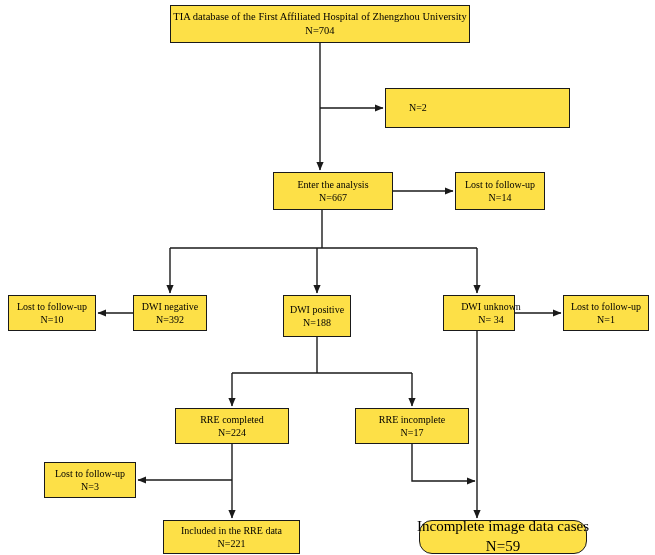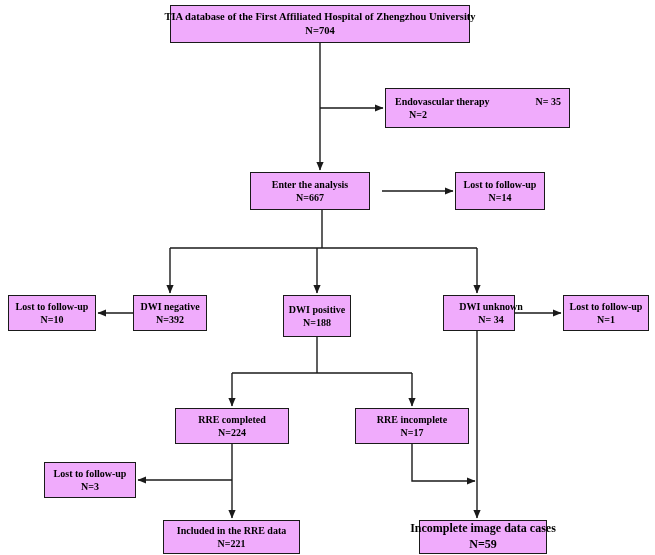--- a/index.html
+++ b/index.html
@@ -21,30 +21,29 @@
     left: 0;
     top: 0;
     width: 655px;
     height: 555px;
     pointer-events: none;
   }
   .node {
     position: absolute;
     box-sizing: border-box;
     border: 1.4px solid #1a1a1a;
-    background: #f0abfc;
+    background: #fde047;
     display: flex;
     flex-direction: column;
     align-items: center;
     justify-content: center;
     text-align: center;
     color: #000000;
     line-height: 1.32;
     z-index: 2;
-    font-weight: bold;
   }
   .node .line1,
   .node .line2 {
     display: block;
     white-space: nowrap;
   }
   .node.two-col {
     align-items: stretch;
     justify-content: center;
     padding: 3px 8px 3px 9px;
@@ -89,28 +88,24 @@
         <path d="M232,480 L138,480" stroke="#1a1a1a" marker-end="url(#arrowhead)"></path>
       </g>
   </svg>
   <div id="node-layer">
       <div class="node" style="left: 170px; top: 5px; width: 300px; height: 38px; font-size: 10.5px; border-color: rgb(26, 26, 26);">
         <span class="line1">TIA database of the First Affiliated  Hospital  of Zhengzhou  University</span>
         <span class="line2">N=704</span>
       </div>
       <div class="node two-col" style="left: 385px; top: 88px; width: 185px; height: 40px; font-size: 10px; border-color: rgb(26, 26, 26);">
         <div class="row">
-          <span class="lbl">Endovascular  therapy</span>
-          <span class="val">N= 35</span>
-        </div>
-        <div class="row">
           <span class="val">N=2</span>
         </div>
       </div>
-      <div class="node" style="left: 250px; top: 172px; width: 120px; height: 38px; font-size: 10px; border-color: rgb(26, 26, 26);">
+      <div class="node" style="left: 273px; top: 172px; width: 120px; height: 38px; font-size: 10px; border-color: rgb(26, 26, 26);">
         <span class="line1">Enter the analysis</span>
         <span class="line2">N=667</span>
       </div>
       <div class="node" style="left: 455px; top: 172px; width: 90px; height: 38px; font-size: 10px; border-color: rgb(26, 26, 26);">
         <span class="line1">Lost to follow-up</span>
         <span class="line2">N=14</span>
       </div>
       <div class="node" style="left: 133px; top: 295px; width: 74px; height: 36px; font-size: 10px; border-color: rgb(26, 26, 26); align-items: center;">
         <span class="line1">DWI negative</span>
         <span class="line2">N=392</span>
@@ -140,18 +135,18 @@
         <span class="line2">N=17</span>
       </div>
       <div class="node" style="left: 44px; top: 462px; width: 92px; height: 36px; font-size: 10px; border-color: rgb(26, 26, 26);">
         <span class="line1">Lost to follow-up</span>
         <span class="line2">N=3</span>
       </div>
       <div class="node" style="left: 163px; top: 520px; width: 137px; height: 34px; font-size: 10px; border-color: rgb(26, 26, 26);">
         <span class="line1">Included in the RRE data</span>
         <span class="line2">N=221</span>
       </div>
-      <div class="node" style="left: 419px; top: 520px; width: 128px; height: 34px; font-size: 12px; border-color: rgb(26, 26, 26);">
+      <div class="node" style="left: 419px; top: 520px; width: 168px; height: 34px; font-size: 15px; border-color: rgb(26, 26, 26); border-radius: 13px;">
         <span class="line1">Incomplete  image  data cases</span>
         <span class="line2">N=59</span>
       </div>
     </div>
 </div>
 
 </body></html>

